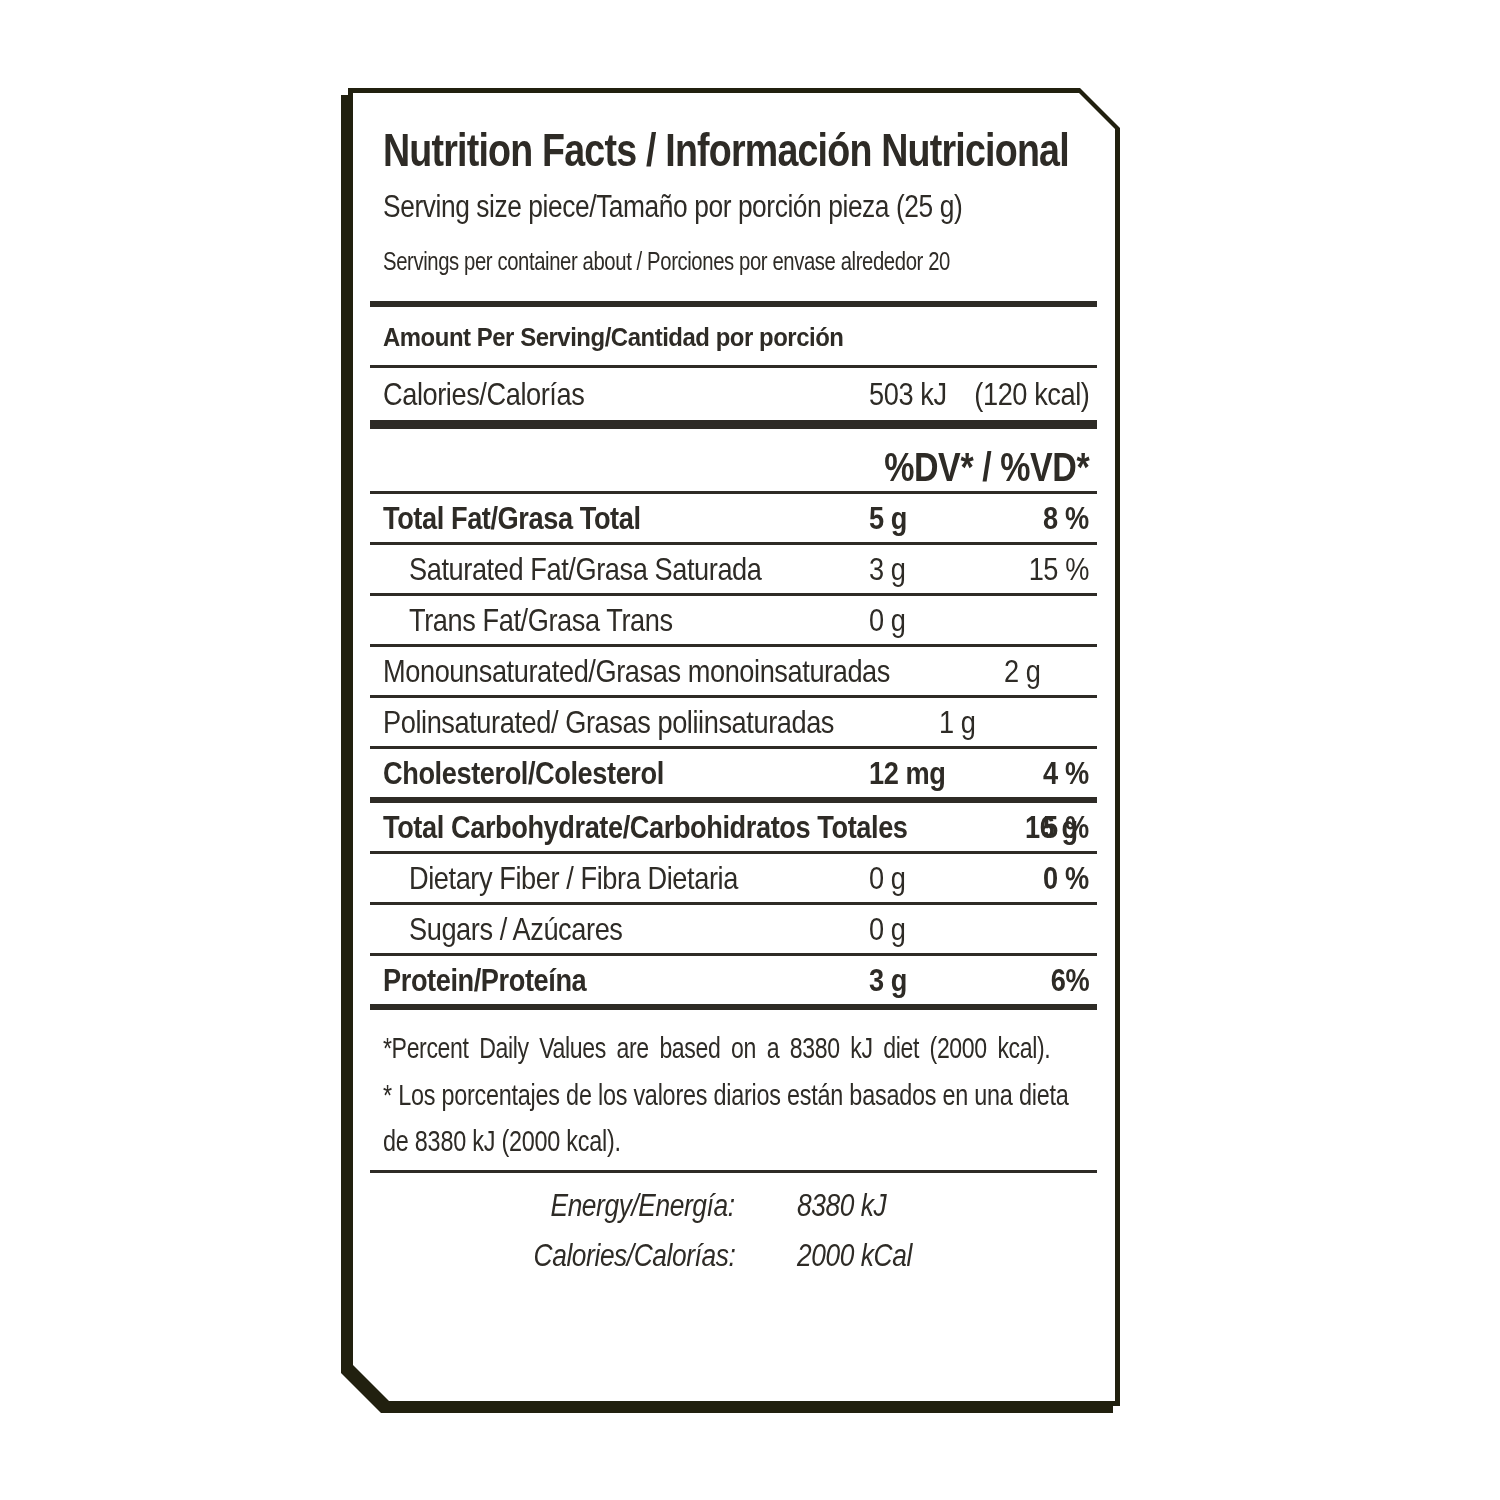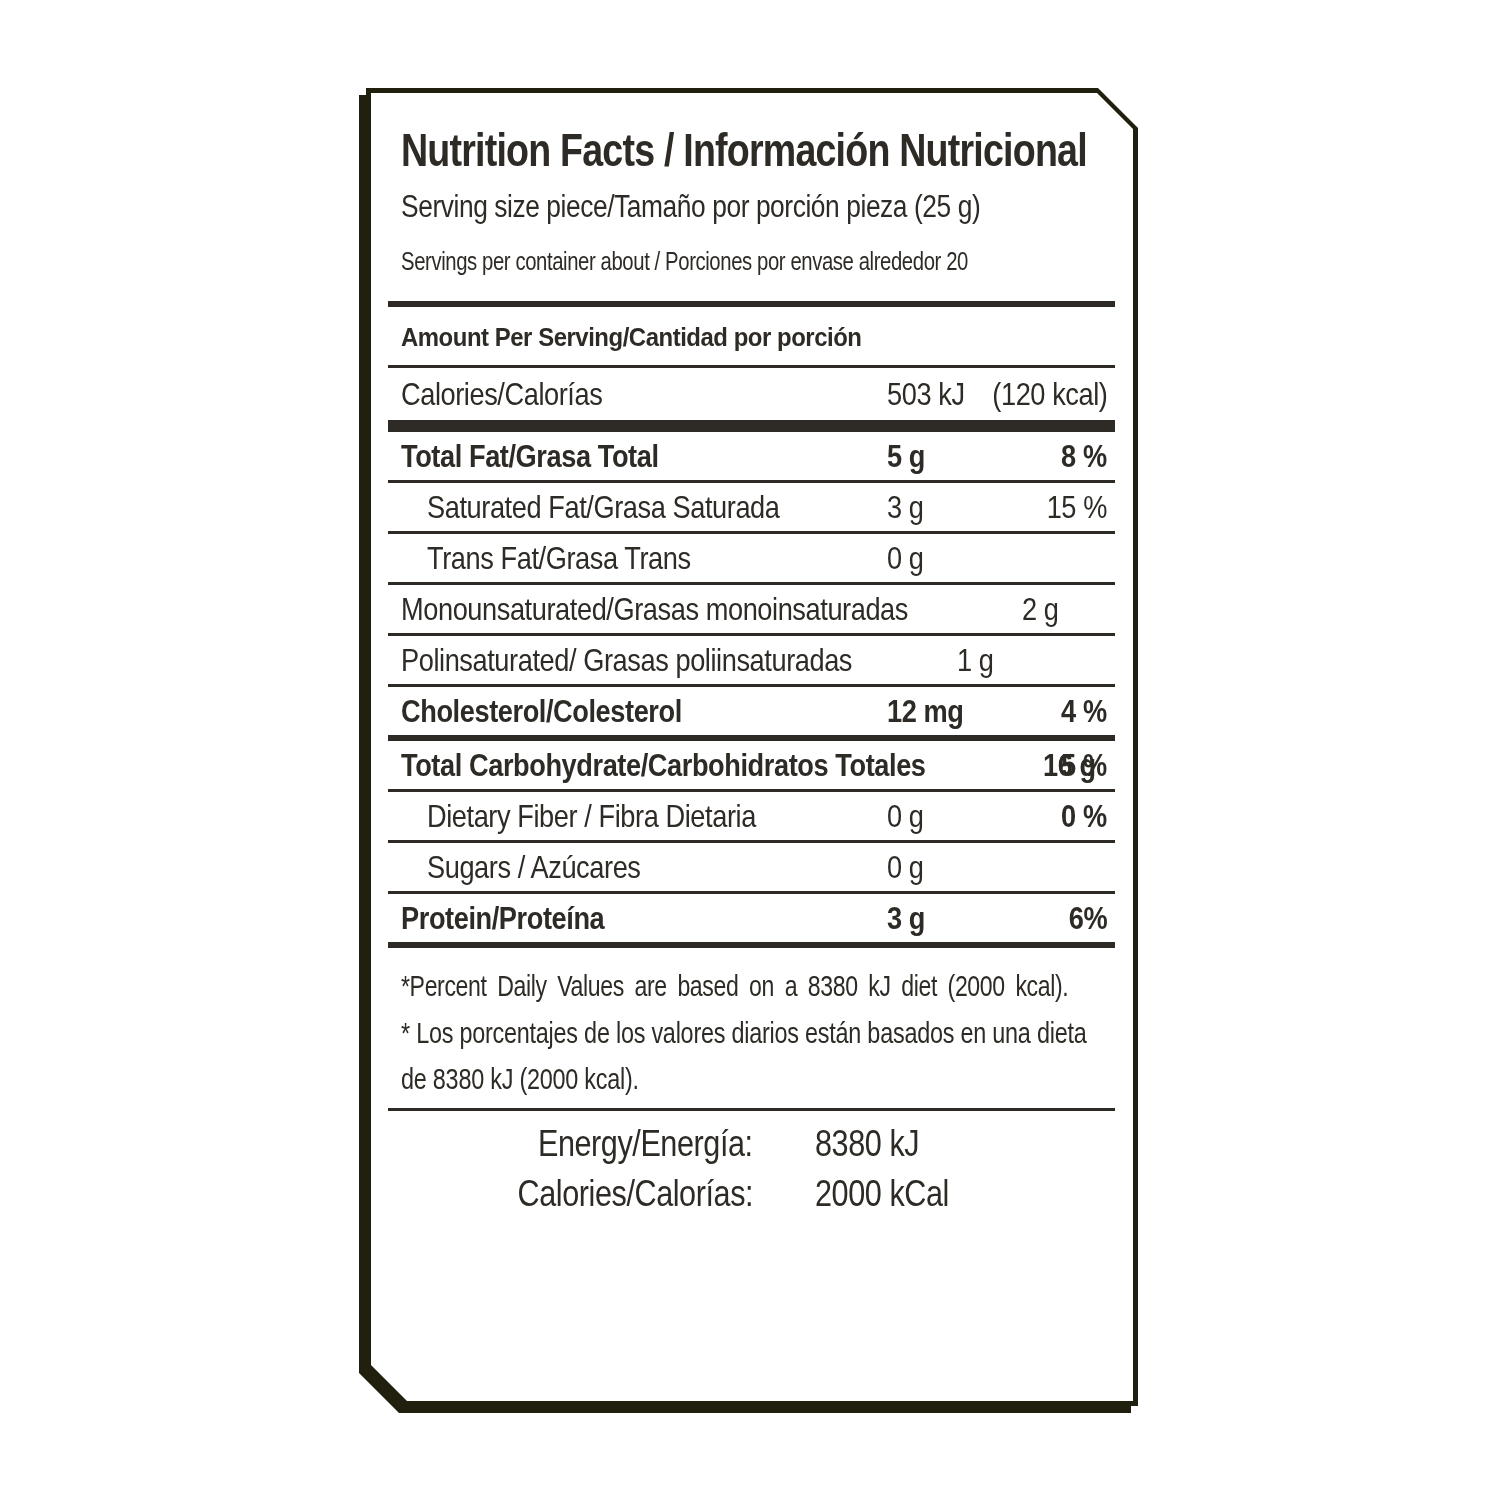--- a/index.html
+++ b/index.html
@@ -1,21 +1,21 @@
 <!DOCTYPE html>
 <html><head>
 <meta charset="utf-8">
 <style>
   html,body{margin:0;padding:0;}
   body{
     width:1500px;height:1500px;background:#ffffff;position:relative;
     font-family:"Liberation Sans", sans-serif;color:#2e2b26;
   }
   .panel{
-    position:absolute;left:366px;top:88px;width:772px;height:1318px;
+    position:absolute;left:348px;top:88px;width:772px;height:1318px;
     filter:drop-shadow(-7px 7px 0 #21200f);
   }
   .panel-border{
     position:absolute;inset:0;background:#21200f;
     clip-path:polygon(0 0, calc(100% - 40px) 0, 100% 40px, 100% 100%, 40px 100%, 0 calc(100% - 40px));
   }
   .panel-inner{
     position:absolute;inset:5px;background:#ffffff;
     clip-path:polygon(0 0, calc(100% - 36px) 0, 100% 36px, 100% 100%, 36px 100%, 0 calc(100% - 36px));
   }
@@ -47,21 +47,21 @@
   .row.indent .lbl{margin-left:26px;}
   .calrow{line-height:52px;}
   .calrow .kcal{position:absolute;right:0;top:0;}
 
   .dvh{margin-top:14px;font-size:40px;font-weight:bold;line-height:48px;text-align:right;}
 
   .fn-en{margin-top:14px;font-size:30px;line-height:48px;}
   .fn-en .cond{transform:scaleX(.77);word-spacing:6px;}
   .fn-es{width:905px;transform:scaleX(.78);transform-origin:0 0;font-size:30px;line-height:46px;letter-spacing:-.3px;}
 
-  .erow{display:flex;font-size:36px;line-height:50px;}
+  .erow{display:flex;font-size:31px;line-height:50px;font-style:italic;}
   .erow .el{width:352px;text-align:right;}
   .erow .ev{margin-left:62px;}
   .energy-block{margin-top:8px;}
 </style>
 </head>
 <body>
 
 <div class="panel">
   <div class="panel-border"></div>
   <div class="panel-inner">
@@ -91,20 +91,23 @@
         <span class="lbl cond">Calories/Calorías</span>
         <span class="amt cond">503 kJ</span>
         <span class="kcal condr">(120 kcal)</span>
       </div>
 
       <div class="rule thick"></div>
 
 
       <div class="rule thin"></div>
 
+      <div class="dvh">
+        <span class="condr">%DV* / %VD*</span>
+      </div>
 
       <div class="rule thin"></div>
 
       <div class="row">
         <span class="lbl cond b">Total Fat/Grasa Total</span>
         <span class="amt cond b">5 g</span>
         <span class="dv condr b">8 %</span>
       </div>
       <div class="rule thin"></div>
 

